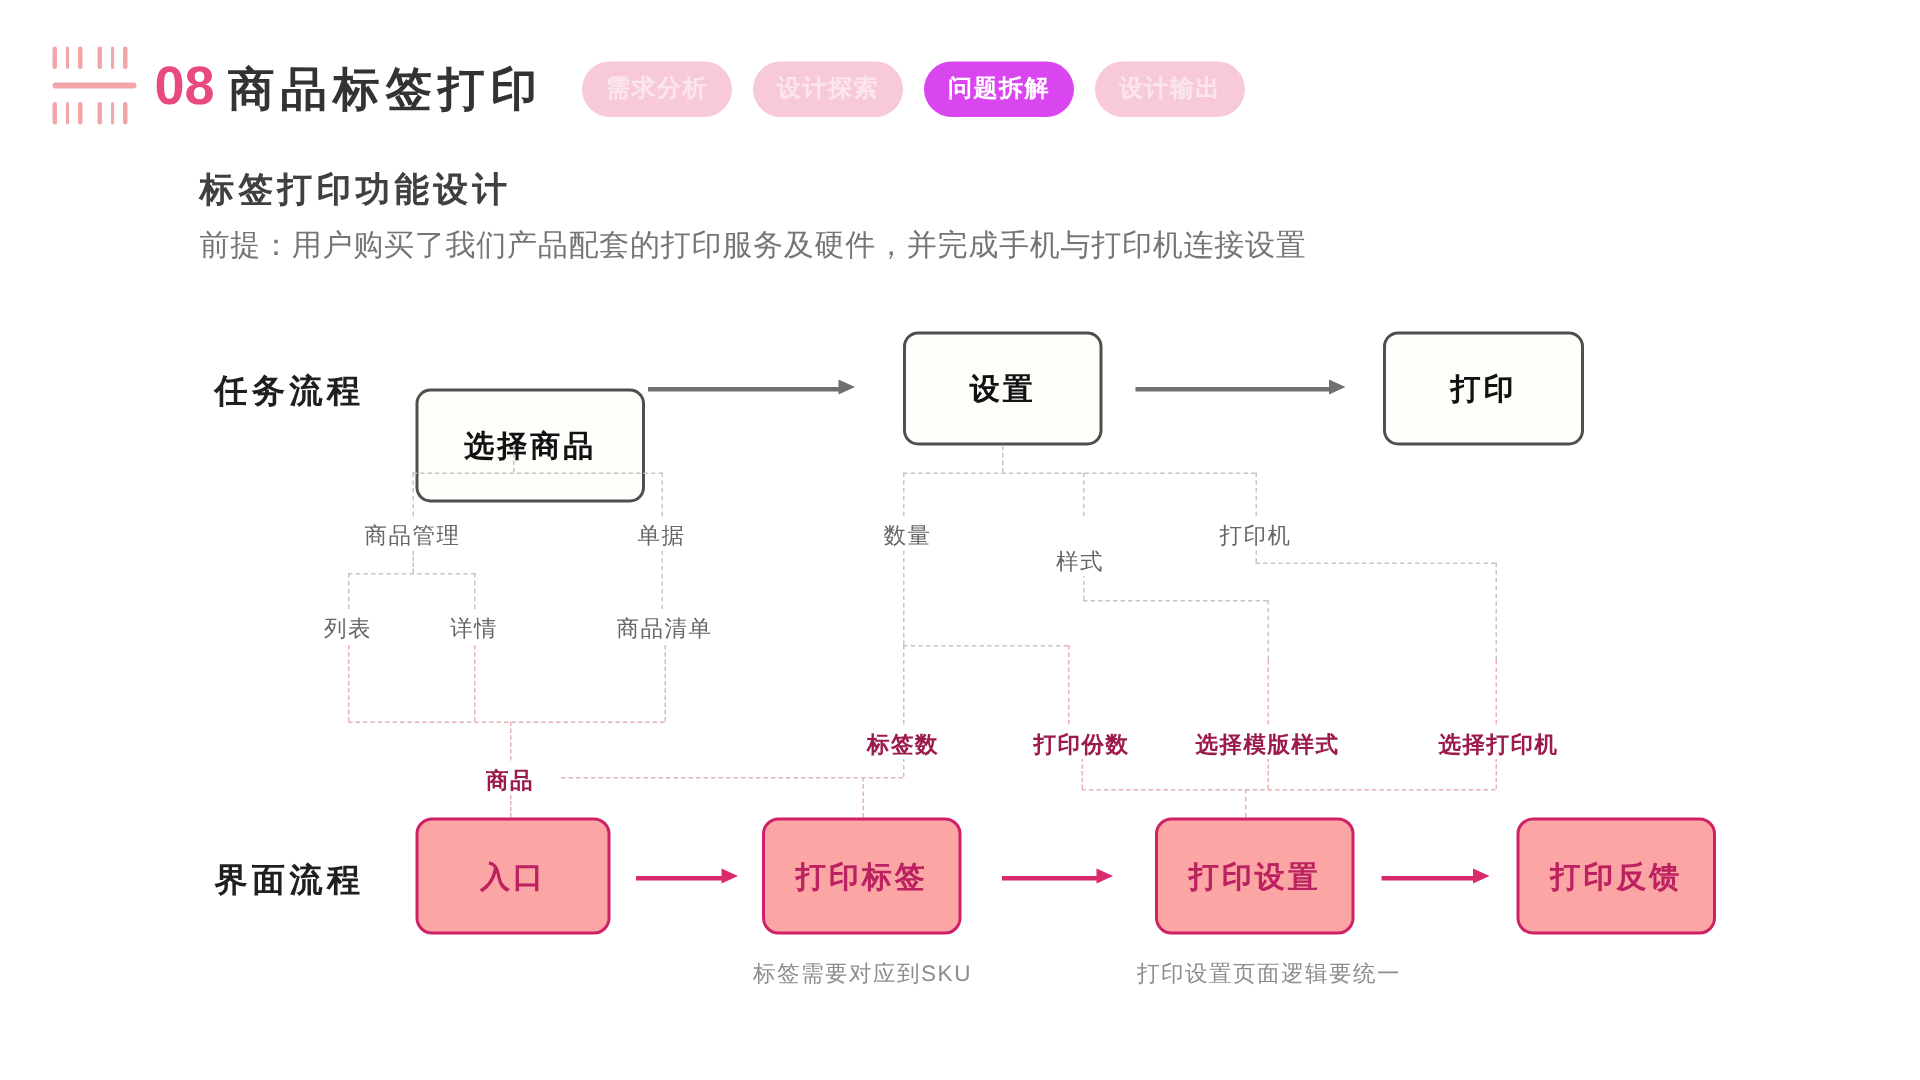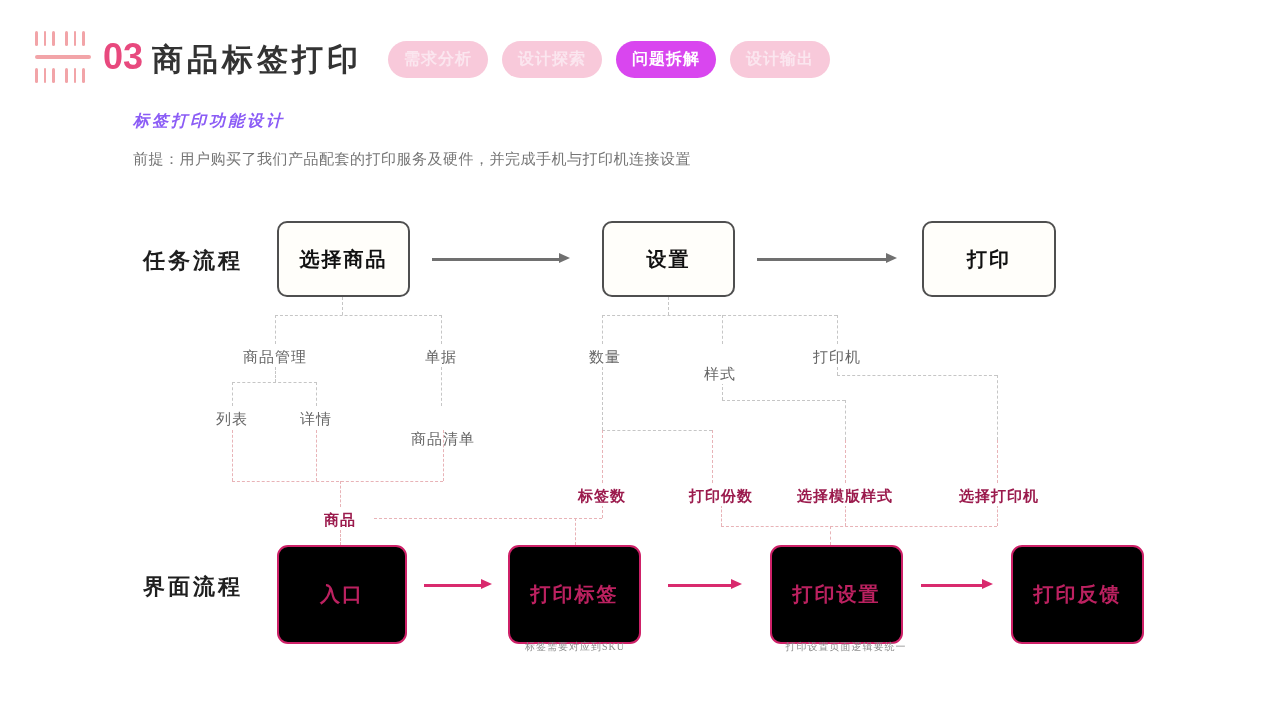--- a/index.html
+++ b/index.html
@@ -18,53 +18,53 @@
   .sec-num { position:absolute; left:103px; top:36px; font-size:36px; font-weight:bold; color:#e8497e; }
   .slide-title { position:absolute; left:152px; top:39px; font-size:31px; font-weight:bold; color:#333333; letter-spacing:4px; white-space:nowrap; }
 
   .pills { position:absolute; left:388px; top:41px; display:flex; }
   .pill { width:100px; height:37px; border-radius:18.5px; margin-right:14px;
           background:#f8c9da; color:#fbe6ef; font-size:16px; font-weight:bold; letter-spacing:1px;
           display:flex; align-items:center; justify-content:center; }
   .pill.active { background:#d946ef; color:#ffffff; }
 
   
-  .heading { position:absolute; left:133px; top:111px; font-size:16px; font-weight:bold; color:#8b5cf6; letter-spacing:3px; white-space:nowrap;font-style:italic; }
-  .premise { position:absolute; left:133px; top:150px; font-size:15px; color:#757575; letter-spacing:0.5px; white-space:nowrap; }
+  .heading { position:absolute; left:133px; top:111px; font-size:23px; font-weight:bold; color:#404040; letter-spacing:3px; white-space:nowrap; }
+  .premise { position:absolute; left:133px; top:150px; font-size:20px; color:#757575; letter-spacing:0.5px; white-space:nowrap; }
 
   
   .row-label { position:absolute; font-size:22px; font-weight:bold; color:#1f1f1f; letter-spacing:3px; white-space:nowrap; }
 
   .task-box { position:absolute; top:221px; height:76px; background:#fffefa; border:2px solid #4f4f4f;
               border-radius:10px; display:flex; align-items:center; justify-content:center;
               font-size:20px; font-weight:bold; color:#111111; letter-spacing:2px; }
-  .ui-box { position:absolute; top:545px; height:99px; background:#000000; border:2.5px solid #ce2168;
+  .ui-box { position:absolute; top:545px; height:78px; background:#fca5a5; border:2.5px solid #ce2168;
             border-radius:11px; display:flex; align-items:center; justify-content:center;
             font-size:20px; font-weight:bold; color:#bc2160; letter-spacing:2px; }
 
   .arrow { position:absolute; height:0; }
   .arrow .shaft { position:absolute; left:0; right:9px; top:-1px; height:2.5px; }
   .arrow .head { position:absolute; right:0; top:-6px; width:0; height:0;
                  border-top:5.5px solid transparent; border-bottom:5.5px solid transparent; }
   .arrow.gray .shaft { background:#707070; }
   .arrow.gray .head { border-left:11px solid #707070; }
   .arrow.pink .shaft { background:#d92a6e; }
   .arrow.pink .head { border-left:11px solid #d92a6e; }
 
   
   .hd { position:absolute; height:0; border-top:1px dashed #c6c6c6; }
   .vd { position:absolute; width:0; border-left:1px dashed #c6c6c6; }
   .hd.pk { border-top-color:#e8b3b7; }
   .vd.pk { border-left-color:#e8b3b7; }
 
   
-  .ctr { position:absolute; transform:translateX(-50%); white-space:nowrap;font-family:Liberation Serif, serif; }
+  .ctr { position:absolute; transform:translateX(-50%); white-space:nowrap; }
   .tree-label { font-size:15px; color:#666666; letter-spacing:1px; background:#ffffff; padding:0 4px; }
   .map-label { font-size:15px; font-weight:bold; color:#9b1b4d; letter-spacing:1px; background:#ffffff; padding:0 4px; }
-  .note { font-size:10px; color:#8c8c8c; letter-spacing:1px; }
+  .note { font-size:15px; color:#8c8c8c; letter-spacing:1px; }
 </style>
 </head>
 <body>
 
 <div id="slide">
 
   <div class="logo">
     <div class="row top">
       <div class="bar"></div>
         <div class="bar"></div>
@@ -76,35 +76,35 @@
     <div class="mid"></div>
     <div class="row bot">
       <div class="bar"></div>
         <div class="bar"></div>
         <div class="bar"></div>
       <div class="bar gap"></div>
         <div class="bar"></div>
         <div class="bar"></div>
     </div>
   </div>
-  <div class="sec-num">03</div>
+  <div class="sec-num">08</div>
   <div class="slide-title">商品标签打印</div>
 
   <div class="pills">
     <div class="pill">需求分析</div>
     <div class="pill">设计探索</div>
     <div class="pill active">问题拆解</div>
     <div class="pill">设计输出</div>
   </div>
 
   <div class="heading">标签打印功能设计</div>
   <div class="premise">前提：用户购买了我们产品配套的打印服务及硬件，并完成手机与打印机连接设置</div>
 
   <div class="row-label" style="left:143px; top:246px;">任务流程</div>
-  <div class="task-box" style="left:277px; width:133px;">选择商品</div>
+  <div class="task-box" style="left:277px; width:153px;margin-top:38px;">选择商品</div>
   <div class="task-box" style="left:922px; width:134px;">打印</div>
   <div class="task-box" style="left:602px; width:133px;">设置</div>
 
   <div class="arrow gray" style="left:432px; top:259px; width:138px;">
       <div class="shaft"></div>
       <div class="head"></div>
     </div>
   <div class="arrow gray" style="left:757px; top:259px; width:140px;">
       <div class="shaft"></div>
       <div class="head"></div>
@@ -134,21 +134,21 @@
   <div class="hd" style="left:837px; top:375px; width:160px;"></div>
   <div class="vd" style="left:997px; top:375px; height:65px;"></div>
 
   <div class="ctr tree-label" style="left:275px; top:348px;">商品管理</div>
   <div class="ctr tree-label" style="left:441px; top:348px;">单据</div>
   <div class="ctr tree-label" style="left:605px; top:348px;">数量</div>
   <div class="ctr tree-label" style="left:720px; top:348px;margin-top:17px;">样式</div>
   <div class="ctr tree-label" style="left:837px; top:348px;">打印机</div>
   <div class="ctr tree-label" style="left:232px; top:410px;">列表</div>
   <div class="ctr tree-label" style="left:316px; top:410px;">详情</div>
-  <div class="ctr tree-label" style="left:443px; top:430px;">商品清单</div>
+  <div class="ctr tree-label" style="left:443px; top:410px;">商品清单</div>
 
   <div class="vd pk" style="left:232px; top:430px; height:51px;"></div>
   <div class="vd pk" style="left:316px; top:430px; height:51px;"></div>
   <div class="vd pk" style="left:443px; top:430px; height:51px;"></div>
   <div class="hd pk" style="left:232px; top:481px; width:211px;"></div>
   <div class="vd pk" style="left:340px; top:481px; height:26px;"></div>
   <div class="vd pk" style="left:340px; top:530px; height:15px;"></div>
   <div class="hd pk" style="left:374px; top:518px; width:228px;"></div>
   <div class="vd pk" style="left:602px; top:430px; height:53px;"></div>
   <div class="vd pk" style="left:712px; top:430px; height:53px;"></div>

